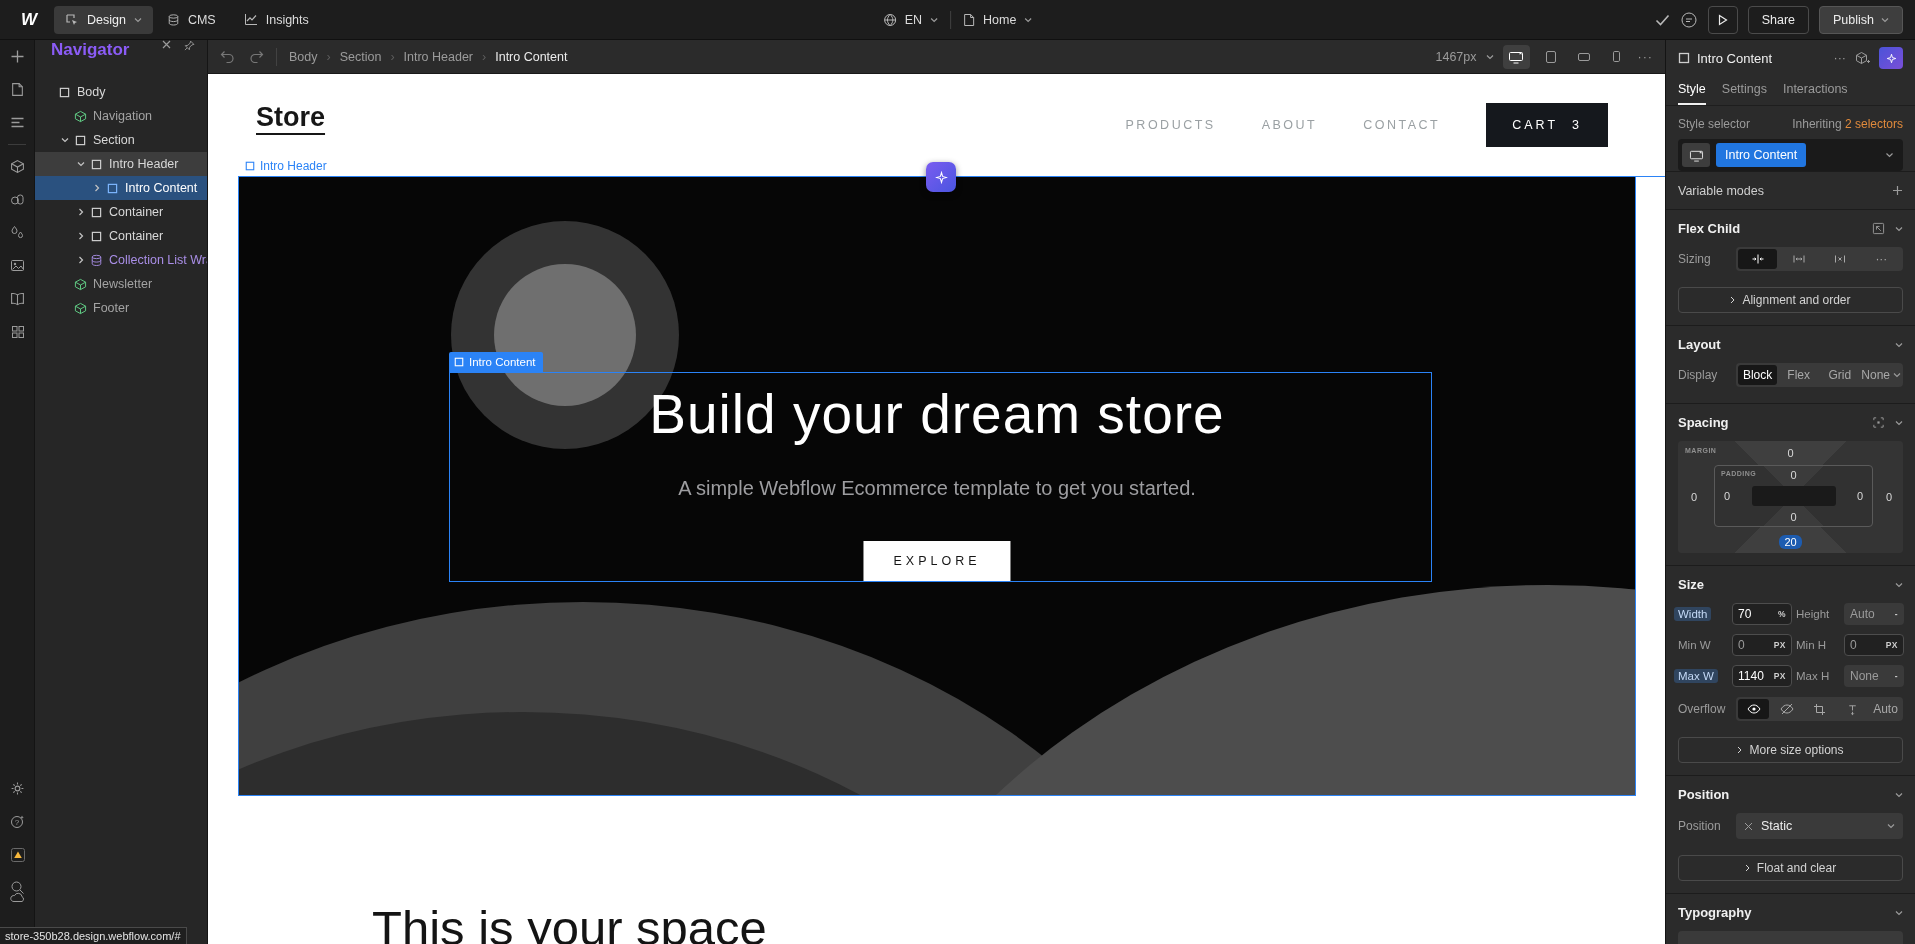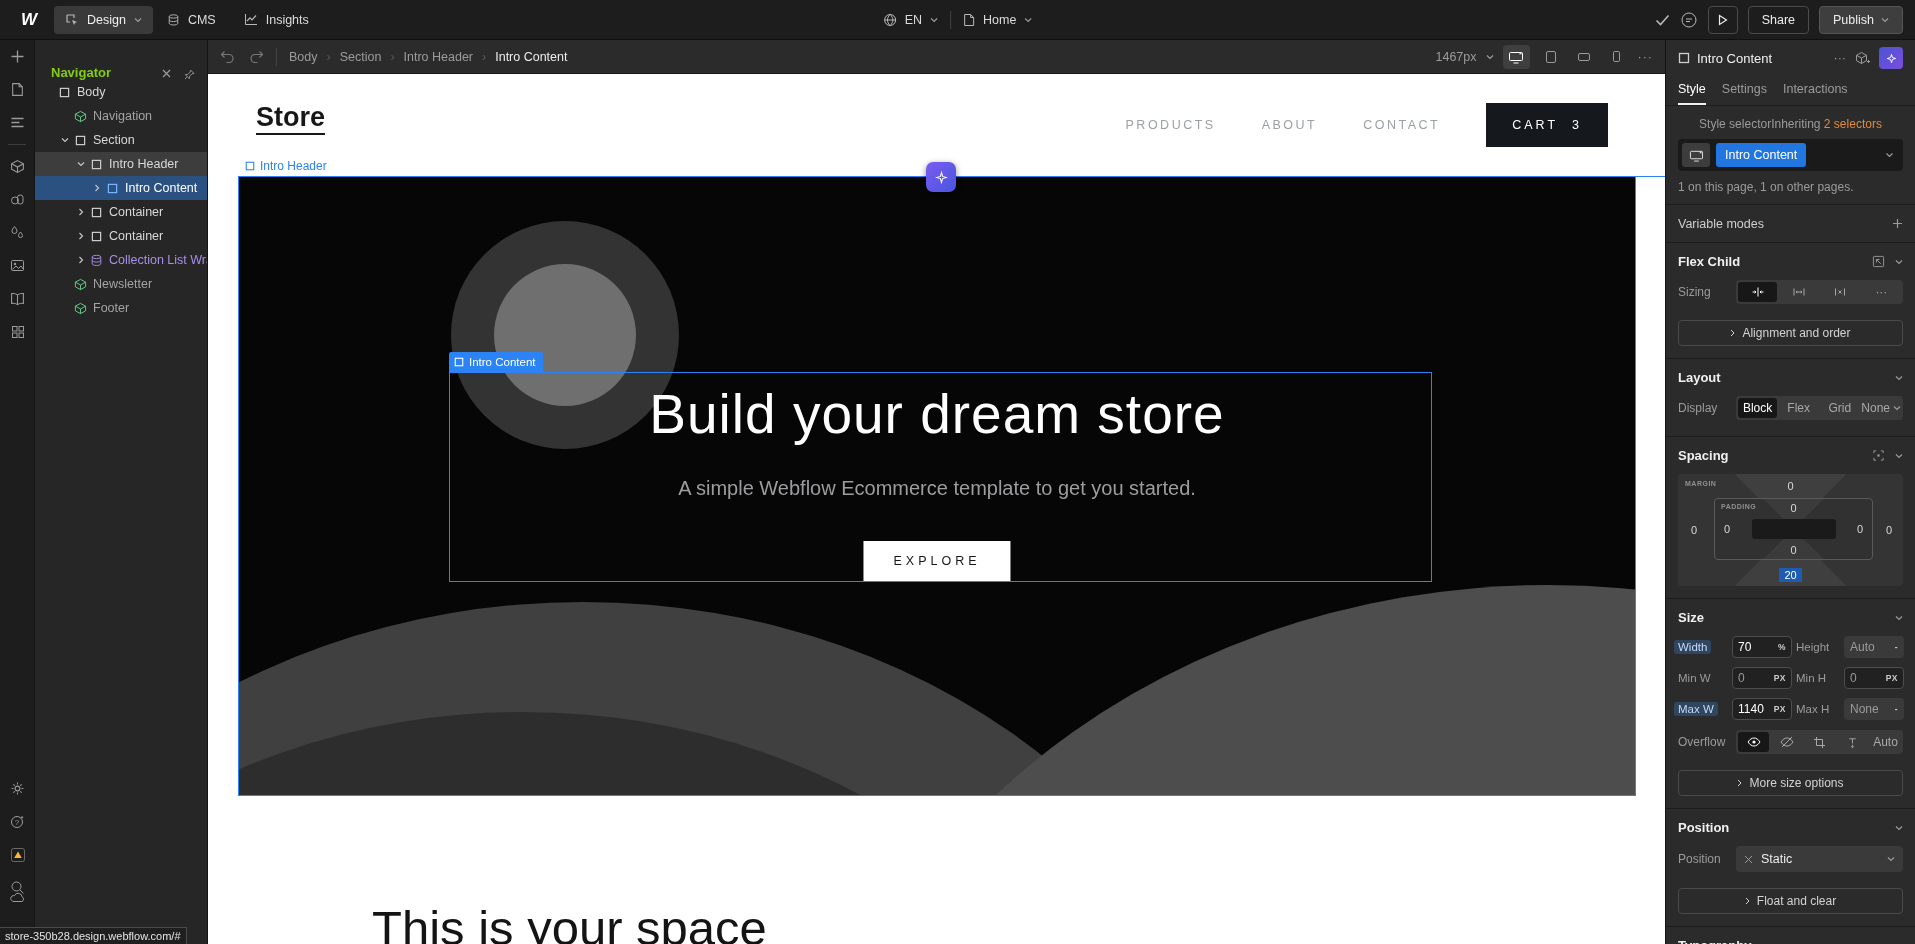--- a/index.html
+++ b/index.html
@@ -21,21 +21,21 @@
 .btn-publish{background:#3e3e3e;border-color:#565656}
 .chev{color:#9b9b9b}
 
 .rail{position:absolute;left:0;top:40px;bottom:0;width:35px;background:#1d1d1d;border-right:1px solid #141414;z-index:21}
 .rail-btn{width:35px;height:33px;display:flex;align-items:center;justify-content:center;color:#9b9b9b}
 .rail-div{width:18px;height:1px;background:#3c3c3c;margin:5px auto}
 .rail-bottom{position:absolute;bottom:40px;left:0;width:35px}
 .rail-cut{position:absolute;bottom:-10px;left:0;width:35px}
 
 .navpanel{position:absolute;left:35px;top:40px;bottom:0;width:173px;background:#262626;border-right:1px solid #151515;z-index:20}
-.nav-head{height:40px;display:flex;align-items:flex-end;padding:0 12px 0 16px;font-weight:bold;font-size:13px;color:#84cc16}
+.nav-head{height:40px;display:flex;align-items:flex-start;padding:0 12px 0 16px;font-weight:bold;font-size:17px;color:#8b5cf6}
 .nav-head-icons{margin-left:auto;display:flex;gap:13px;color:#9b9b9b}
 .trow{height:24px;display:flex;align-items:center;font-size:12.5px;color:#d8d8d8;white-space:nowrap;overflow:hidden}
 .trow .slot{width:16px;min-width:16px;display:flex;justify-content:center;color:#c4c4c4}
 .trow .ticon{width:15px;min-width:15px;display:flex;justify-content:center;margin-right:5px;color:#cfcfcf}
 .trow.hl{background:#3d3d3d}
 .trow.sel{background:#2a517f;color:#fff}
 .trow.sel .ticon{color:#7db6ff}
 .trow.kind-component{color:#a3a3a3}.trow.kind-component .ticon{color:#63d489}
 .trow.kind-collection{color:#a98ee6}.trow.kind-collection .ticon{color:#a98ee6}
 
@@ -78,21 +78,21 @@
 
 .panel{position:absolute;right:0;top:40px;width:250px;bottom:0;background:#2b2b2b;border-left:1px solid #141414;overflow:hidden;z-index:25}
 .phead{height:36px;display:flex;align-items:center;gap:7px;padding:0 12px;color:#cfcfcf}
 .phead .name{font-size:13px;color:#f0f0f0}
 .phead-icons{margin-left:auto;display:flex;align-items:center;gap:9px;color:#9b9b9b}
 .ai-chip{width:24px;height:22px;border-radius:4px;background:linear-gradient(135deg,#4b53d8,#7a4fd8);display:flex;align-items:center;justify-content:center;color:#fff}
 .ptabs{display:flex;gap:16px;padding:0 12px;border-bottom:1px solid #1e1e1e}
 .ptab{padding:6px 0 9px;font-size:12.5px;color:#9b9b9b}
 .ptab.active{color:#fff;box-shadow:inset 0 -2px 0 #f0f0f0}
 .pwrap{padding:0 12px}
-.ss-row{display:flex;justify-content:center;align-items:center;height:30px;font-size:12px;color:#9b9b9b;margin-top:3px}
+.ss-row{display:flex;justify-content:space-between;align-items:center;height:30px;font-size:12px;color:#9b9b9b;margin-top:3px}
 .inh b{color:#e08a3c;font-weight:normal}
 .sel-input{height:32px;background:#1a1a1a;border-radius:4px;display:flex;align-items:center;padding:4px;gap:6px}
 .bp-mini{width:28px;height:24px;background:#3d3d3d;border-radius:3px;display:flex;align-items:center;justify-content:center;color:#e8e8e8}
 .pill{height:24px;background:#2176e0;border-radius:3px;color:#fff;display:flex;align-items:center;padding:0 9px;font-size:12.5px}
 .sel-chev{margin-left:auto;color:#9b9b9b;padding-right:5px}
 .usage{font-size:12px;color:#9b9b9b;padding:9px 0 10px}
 .pdiv{height:1px;background:#1c1c1c;margin:0 -12px}
 .var-row{height:37px;display:flex;align-items:center;justify-content:space-between;color:#cfcfcf;font-size:12.5px}
 .sec-head{height:37px;display:flex;align-items:center;font-weight:bold;font-size:13px;color:#f0f0f0}
 .sec-right{margin-left:auto;display:flex;align-items:center;gap:10px;color:#9b9b9b;font-weight:normal}
@@ -100,21 +100,21 @@
 .plabel{width:58px;min-width:58px;font-size:12px;color:#9b9b9b}
 .seg{flex:1;display:flex;background:#3a3a3a;border-radius:4px;height:24px;padding:2px;gap:2px}
 .seg-cell{flex:1;display:flex;align-items:center;justify-content:center;color:#a8a8a8;font-size:12px;border-radius:3px;gap:3px}
 .seg-cell.sel{background:#171717;color:#fff}
 .ghost-btn{height:26px;border:1px solid #4a4a4a;border-radius:4px;display:flex;align-items:center;justify-content:center;color:#d3d3d3;font-size:12px;margin-bottom:12px;gap:7px}
 .spc{position:relative;height:112px;border-radius:4px;margin-bottom:12px;background:conic-gradient(from 45deg at 50% 50%,#343434 0 25%,#3f3f3f 0 50%,#343434 0 75%,#3f3f3f 0 100%)}
 .spc-pad{position:absolute;left:36px;right:30px;top:24px;bottom:26px;border:1px solid #5a5a5a;border-radius:4px;background:conic-gradient(from 45deg at 50% 50%,#313131 0 25%,#3b3b3b 0 50%,#313131 0 75%,#3b3b3b 0 100%)}
 .tag{position:absolute;font-size:7px;font-weight:bold;letter-spacing:.5px;color:#909090}
 .vrow{position:absolute;left:0;right:0;text-align:center;font-size:11px;color:#d8d8d8}
 .vside{position:absolute;top:50%;transform:translateY(-50%);font-size:11px;color:#d8d8d8}
-.vset{background:#1d5cb0;color:#fff;padding:1px 5px;border-radius:0}
+.vset{background:#1d5cb0;color:#fff;padding:1px 5px;border-radius:6px}
 .spc-core{position:absolute;left:50%;top:50%;transform:translate(-50%,-50%);width:84px;height:20px;background:#1a1a1a;border-radius:3px}
 .size-grid{display:grid;grid-template-columns:50px 60px 44px 60px;gap:9px 4px;align-items:center;margin-bottom:10px}
 .sz-label{font-size:11.5px;color:#9b9b9b}
 .sz-label .set{background:#30455f;color:#c3d8f5;padding:1px 4px;border-radius:3px;margin-left:-4px}
 .sz-in{height:22px;display:flex;align-items:center;background:#212121;border:1px solid #4d4d4d;border-radius:4px;padding:0 5px;font-size:12px;color:#9b9b9b;gap:0}
 .sz-in.white{color:#fff}
 .sz-in.plain{background:#3a3a3a;border-color:transparent}
 .sz-in .u{margin-left:auto;font-size:8.5px;font-weight:bold;color:#cfcfcf;letter-spacing:.5px}
 .pdd{flex:1;height:26px;background:#3a3a3a;border-radius:4px;display:flex;align-items:center;gap:8px;padding:0 8px;color:#ececec;font-size:12.5px}
 .pdd .x{color:#9b9b9b}
@@ -601,21 +601,20 @@
               <text x="11" y="7" font-size="8" fill="currentColor">*</text>
             </svg>
           </span>
         <span class="pill">Intro Content</span>
         <span class="sel-chev">
             <svg width="9" height="6" viewBox="0 0 8 6">
               <path d="M1 1.5 4 4.5 7 1.5" fill="none" stroke="currentColor" stroke-width="1.2"></path>
             </svg>
           </span>
       </div>
-      <div class="usage">1 on this page, 1 on other pages.</div>
       <div class="pdiv"></div>
       <div class="var-row">
         <span>Variable modes</span>
         <span class="chev">
             <svg width="11" height="11" viewBox="0 0 11 11">
               <path d="M5.5 1v9M1 5.5h9" stroke="currentColor" fill="none" stroke-width="1.2"></path>
             </svg>
           </span>
       </div>
       <div class="pdiv"></div>

